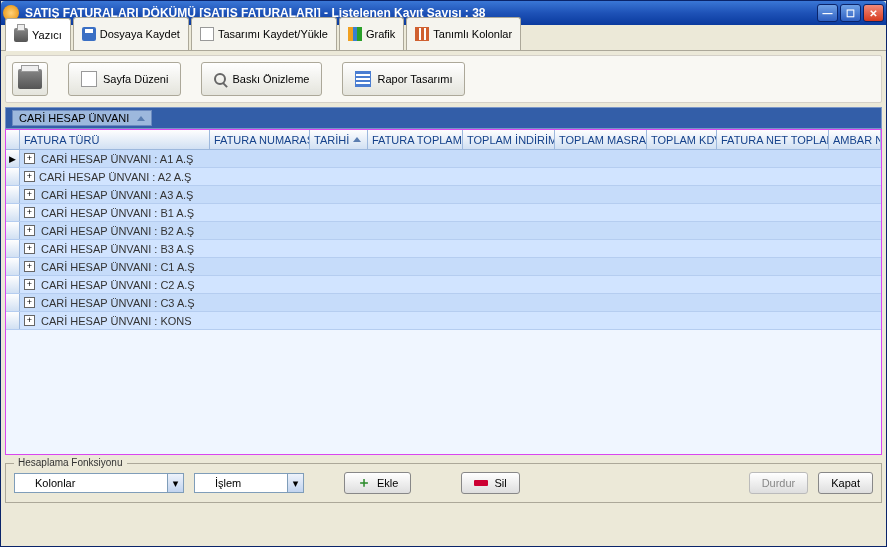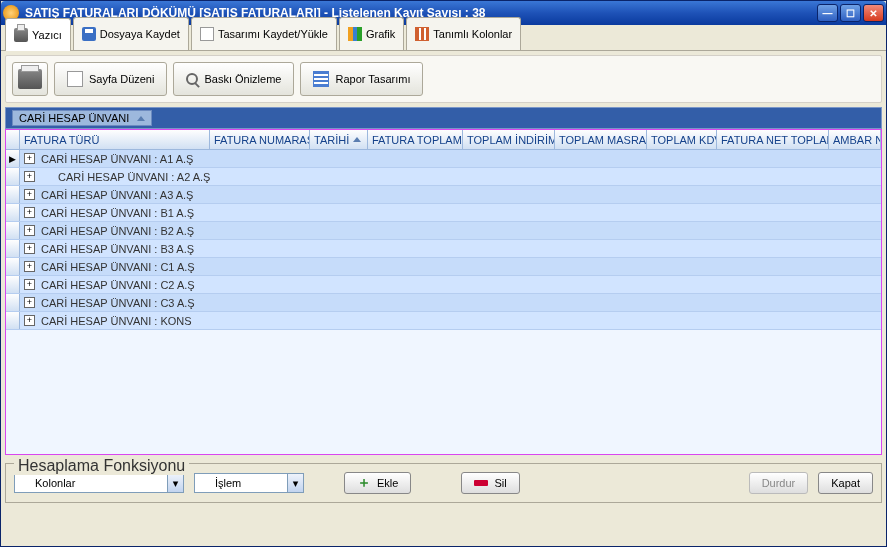--- a/index.html
+++ b/index.html
@@ -12,41 +12,41 @@
 .titlebar .title-text { flex: 1; white-space: nowrap; overflow: hidden; }
 .titlebar .win-btns { display: flex; gap: 2px; }
 .titlebar .win-btn { width: 21px; height: 18px; background: linear-gradient(to bottom, #6fa1e6, #2e5fc1); border: 1px solid #0a246a; border-radius: 3px; display: flex; align-items: center; justify-content: center; color: #fff; cursor: pointer; font-size: 10px; }
 .titlebar .win-btn.close { background: linear-gradient(to bottom, #f28a7a, #d63a1e); }
 
 .tabs { height: 26px; display: flex; align-items: flex-end; padding: 2px 4px 0; background: #ece9d8; border-bottom: 1px solid #aca899; gap: 2px; }
 .tab { height: 22px; padding: 16px 8px; display: flex; align-items: center; gap: 4px; background: #f5f4ee; border: 1px solid #aca899; border-bottom: none; border-top-left-radius: 3px; border-top-right-radius: 3px; cursor: pointer; font-size: 11px; }
 .tab.active { background: #fff; position: relative; top: 1px; }
 .tab .tab-icon { width: 14px; height: 14px; display: inline-block; }
 
-.toolbar { height: 48px; background: #f9f8f3; border: 1px solid #d4d0c8; margin: 4px; border-radius: 2px; display: flex; align-items: center; padding: 4px 6px; gap: 6px; }
+.toolbar { height: 48px; background: #f9f8f3; border: 1px solid #d4d0c8; margin: 4px; border-radius: 2px; display: flex; align-items: center; padding: 4px 6px; gap: 20px; }
 .tool-btn { height: 34px; padding: 2px 10px; display: flex; flex-direction: column; align-items: center; justify-content: center; gap: 1px; background: linear-gradient(to bottom, #fff, #e4e4dc); border: 1px solid #aca899; border-radius: 3px; cursor: pointer; font-size: 11px; }
 .tool-btn.wide { flex-direction: row; gap: 6px; padding: 0 12px; min-width: 90px; }
 .tool-btn .ticon { width: 16px; height: 16px; display: inline-block; }
 .tool-spc { flex: 1; }
 
 .group-bar { margin: 0 4px; height: 22px; background: #335ea8; color: #fff; display: flex; align-items: center; padding: 0 6px; border: 1px solid #7a96c8; gap: 4px; }
 .group-chip { background: #9db8dd; color: #000; padding: 1px 6px; border: 1px solid #6d8bc0; font-size: 11px; display: flex; align-items: center; gap: 4px; }
 
 .grid-wrap { margin: 0 4px 4px; border: 1px solid #d946ef; background: #f0f6ff; height: 326px; overflow: hidden; display: flex; flex-direction: column; }
 .grid-head { display: flex; height: 20px; background: linear-gradient(to bottom, #fefefe, #d1e0f3); border-bottom: 1px solid #9db8dd; }
 .grid-head .gh { border-right: 1px solid #9db8dd; padding: 2px 4px; white-space: nowrap; overflow: hidden; font-size: 11px; color: #15428b; display: flex; align-items: center; }
 .gh-ind { width: 14px; border-right: 1px solid #9db8dd; background: linear-gradient(to bottom, #fefefe, #d1e0f3); }
 .grid-body { flex: 1; overflow: auto; }
 .grp-row { height: 18px; display: flex; align-items: center; background: #d1e4ff; border-bottom: 1px solid #b5cdf0; font-size: 11px; color: #333; }
 .grp-row:nth-child(odd) { background: #c6dcfa; }
 .grp-row .row-ind { width: 14px; height: 100%; background: linear-gradient(to bottom, #fefefe, #d1e0f3); border-right: 1px solid #9db8dd; display: flex; align-items: center; justify-content: center; }
 .grp-row .exp { width: 11px; height: 11px; margin: 0 4px 0 4px; border: 1px solid #666; background: #fff; display: flex; align-items: center; justify-content: center; font-size: 9px; line-height: 9px; cursor: pointer; color: #000; }
 
 .bottom-panel { margin: 4px; border: 1px solid #aca899; padding: 6px 8px; background: #ece9d8; position: relative; }
-.fieldset-label { position: absolute; top: -7px; left: 8px; background: #ece9d8; padding: 0 4px; font-size: 16px; color: #333; }
+.fieldset-label { position: absolute; top: -7px; left: 8px; background: #ece9d8; padding: 0 4px; font-size: 10px; color: #333; }
 .bottom-row { display: flex; align-items: center; gap: 10px; height: 26px; }
 .combo { height: 20px; border: 1px solid #7f9db9; background: #fff; display: flex; align-items: center; font-size: 11px; }
 .combo .combo-text { padding: 0 20px; flex: 1; }
 .combo .combo-arrow { width: 16px; height: 100%; border-left: 1px solid #7f9db9; background: linear-gradient(to bottom, #eef3fb, #c2d4ef); display: flex; align-items: center; justify-content: center; cursor: pointer; }
 .pill-btn { height: 22px; padding: 0 12px; border: 1px solid #888; border-radius: 3px; background: linear-gradient(to bottom, #fff, #dedede); display: flex; align-items: center; gap: 6px; cursor: pointer; font-size: 11px; }
 .plus { color: #2a8a2a; font-weight: bold; font-size: 14px; }
 .minus { background: #c03; width: 14px; height: 6px; border-radius: 1px; display: inline-block; }
 
 .icon-printer { background: linear-gradient(#888,#555); border-radius: 2px; position: relative; }
 .icon-printer::before { content: ''; position: absolute; top: -4px; left: 3px; right: 3px; height: 5px; background: #eee; border: 1px solid #999; }
@@ -161,21 +161,21 @@
         <div class="grp-row">
           <div class="row-ind">
             <span class="tri">▶</span>
           </div>
           <div class="exp">+</div>
           <span style="margin-left: 2px;">CARİ HESAP ÜNVANI : A1 A.Ş</span>
         </div>
         <div class="grp-row">
           <div class="row-ind"></div>
           <div class="exp">+</div>
-          <span style="margin-left: 19px; text-align: center;">CARİ HESAP ÜNVANI : A2 A.Ş</span>
+          <span style="margin-left: 0; text-align: center;">CARİ HESAP ÜNVANI : A2 A.Ş</span>
         </div>
         <div class="grp-row">
           <div class="row-ind"></div>
           <div class="exp">+</div>
           <span style="margin-left: 2px;">CARİ HESAP ÜNVANI : A3 A.Ş</span>
         </div>
         <div class="grp-row">
           <div class="row-ind"></div>
           <div class="exp">+</div>
           <span style="margin-left: 2px;">CARİ HESAP ÜNVANI : B1 A.Ş</span>

